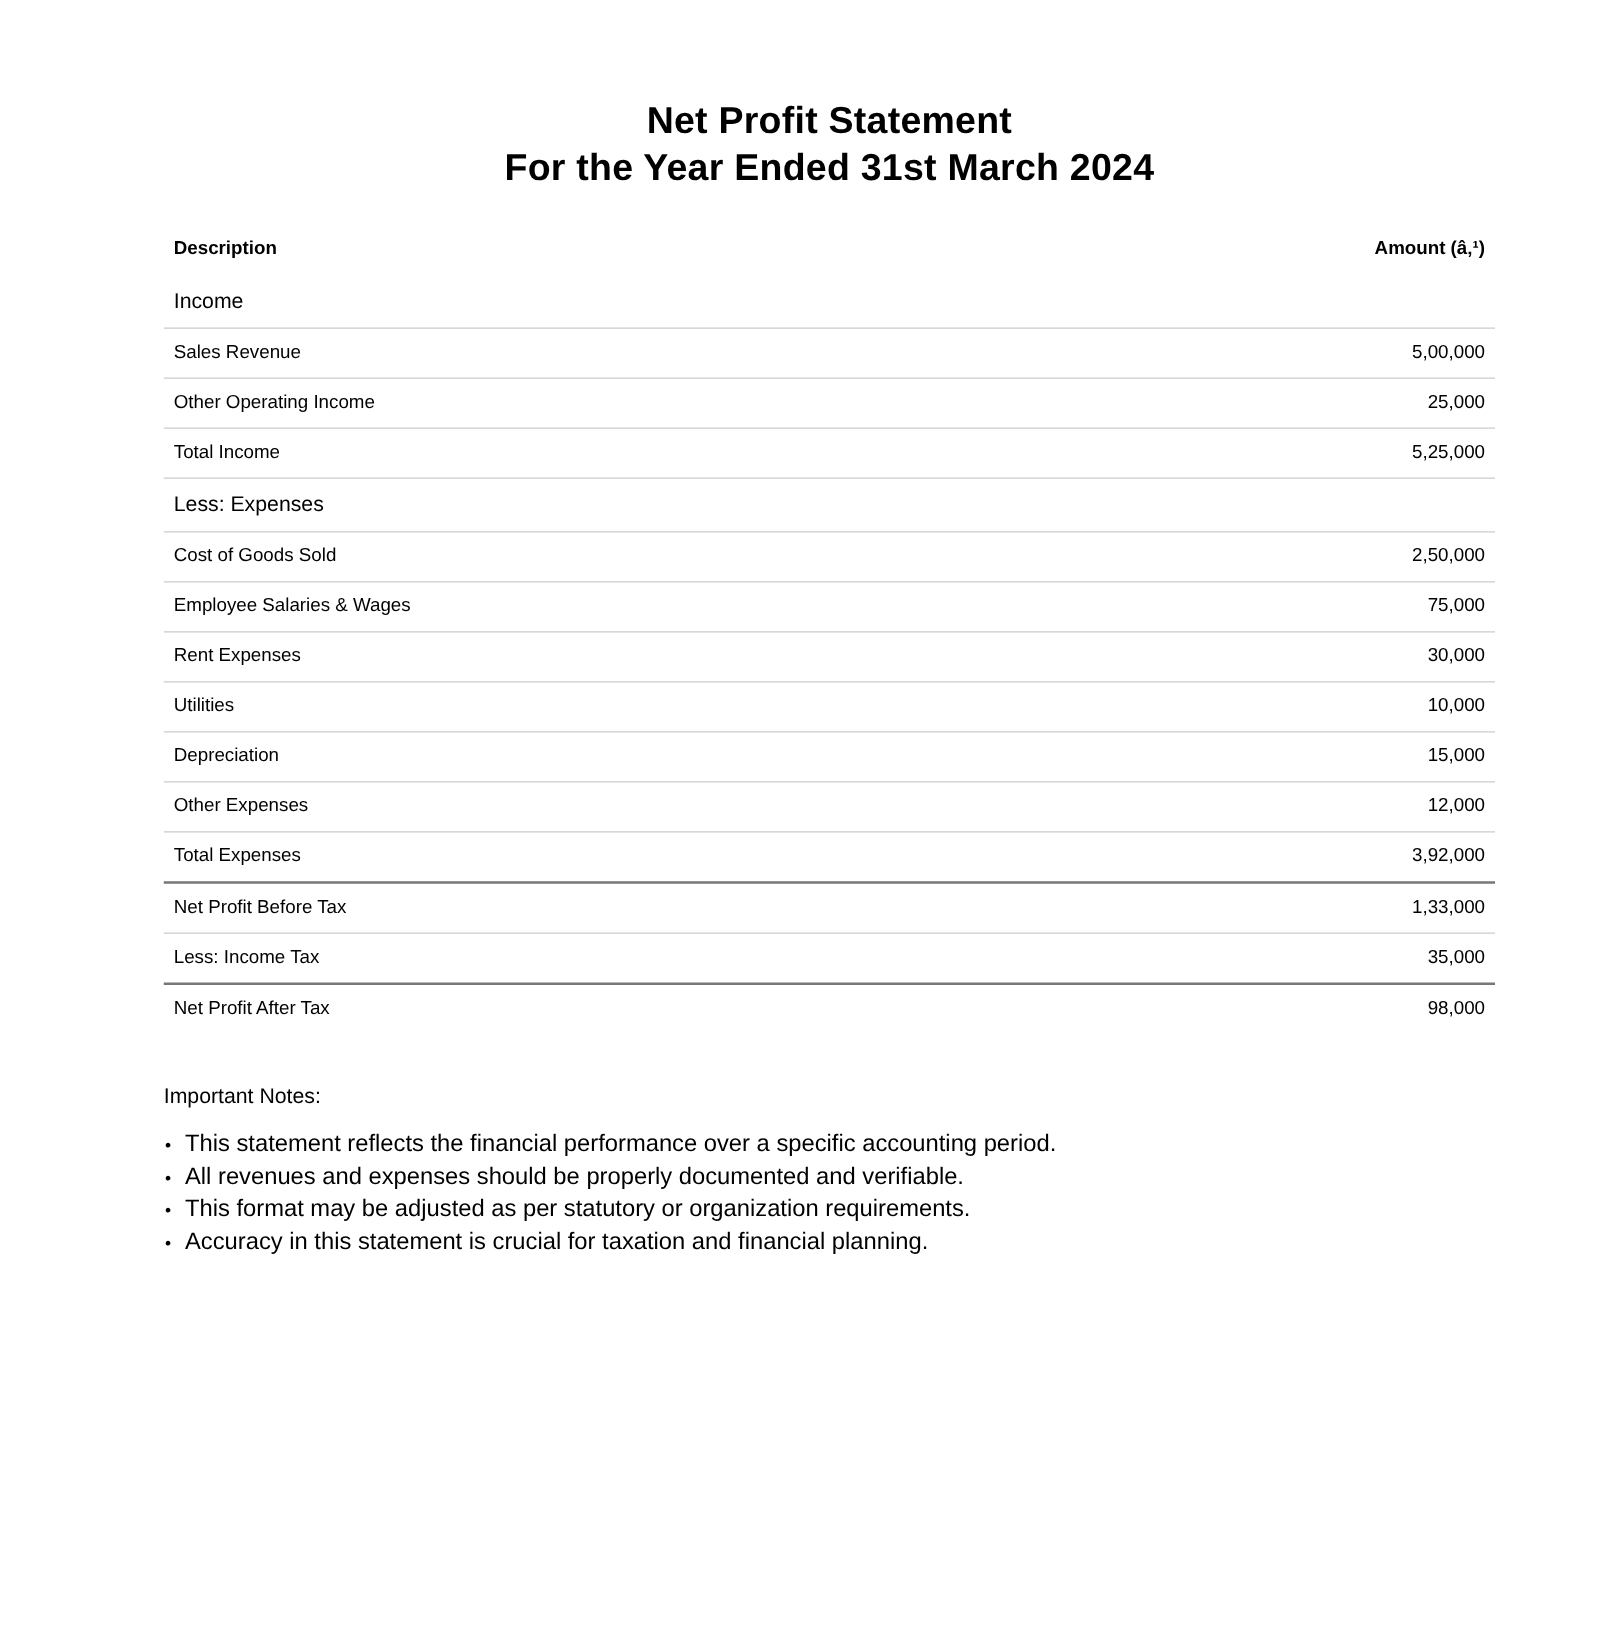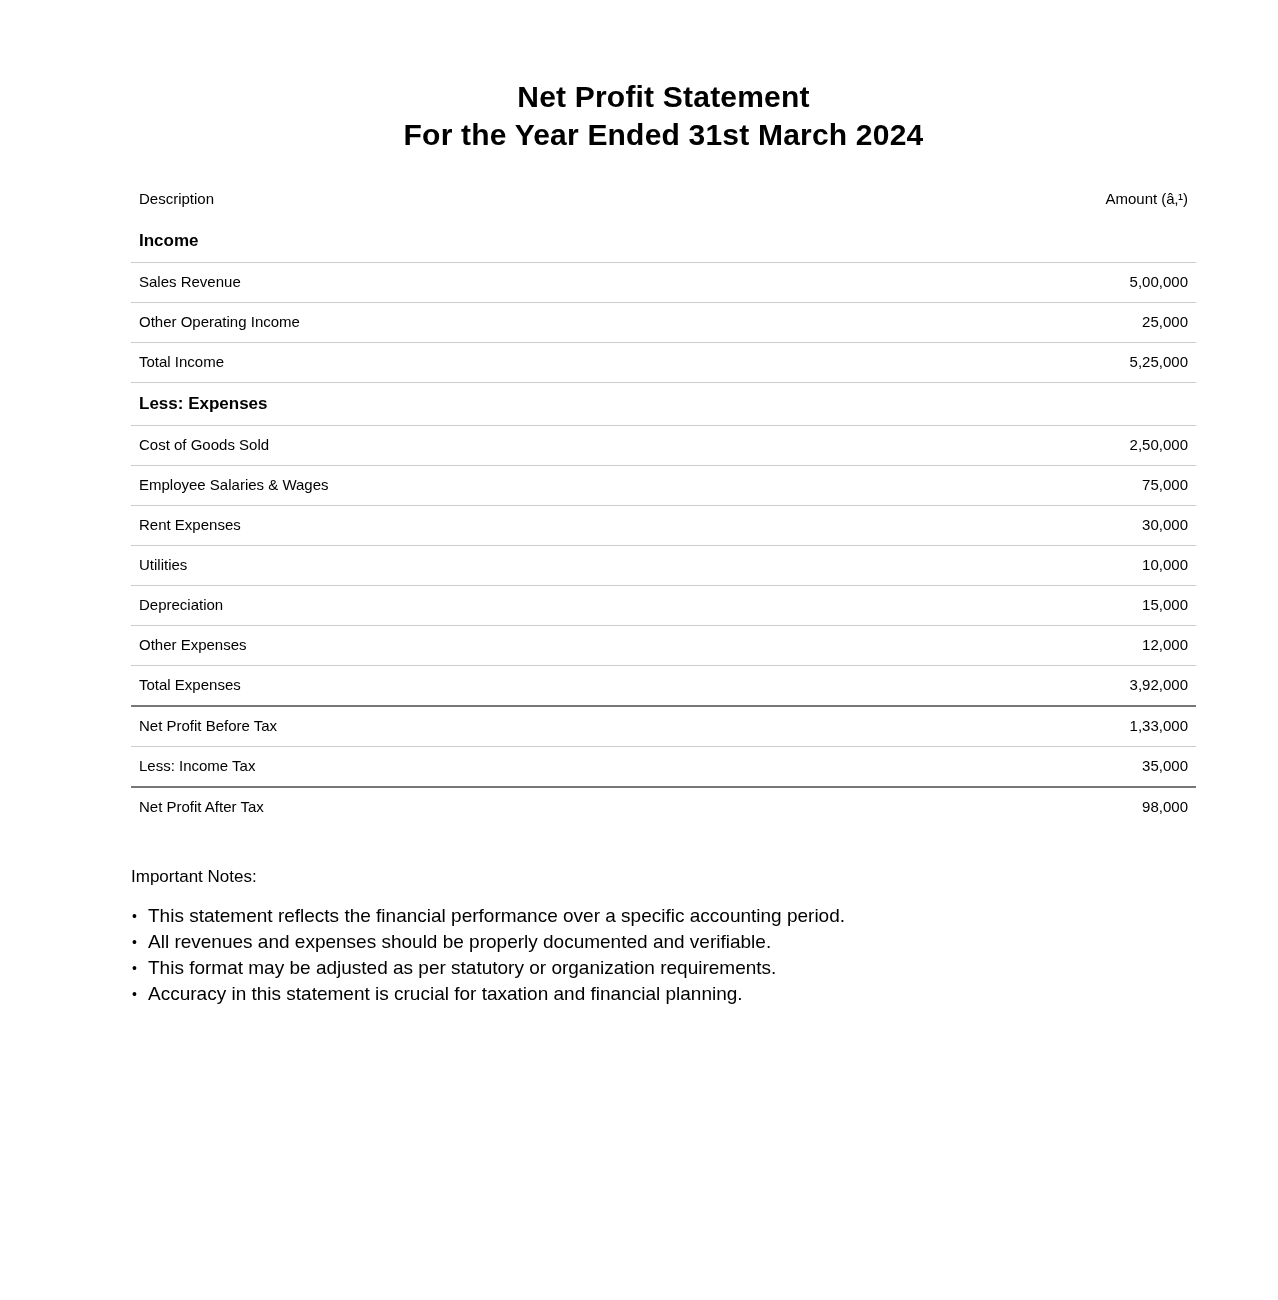--- a/index.html
+++ b/index.html
@@ -34,28 +34,27 @@
     display: flex;
     justify-content: space-between;
     align-items: center;
     padding: 10px 8px 11px 8px;
     font-size: 15px;
     border-bottom: 1px solid #cccccc;
     line-height: 18px;
   }
   .t-row.header {
     border-bottom: none;
-    font-weight: normal;
+    font-weight: bold;
     padding-bottom: 12px;
   }
   .t-row.section {
     font-size: 17px;
     padding-top: 12px;
     padding-bottom: 12px;
-    font-weight: bold;
   }
   .t-row.bold .desc,
   .t-row.bold .amt { font-weight: normal; }
   .t-row.thick { border-bottom: 2px solid #777777; gap: 18px; }
   .t-row.noline { border-bottom: none; }
   .desc { text-align: left; }
   .amt  { text-align: right; }
   .notes { margin-top: 40px; }
   .notes-heading {
     font-size: 17px;

